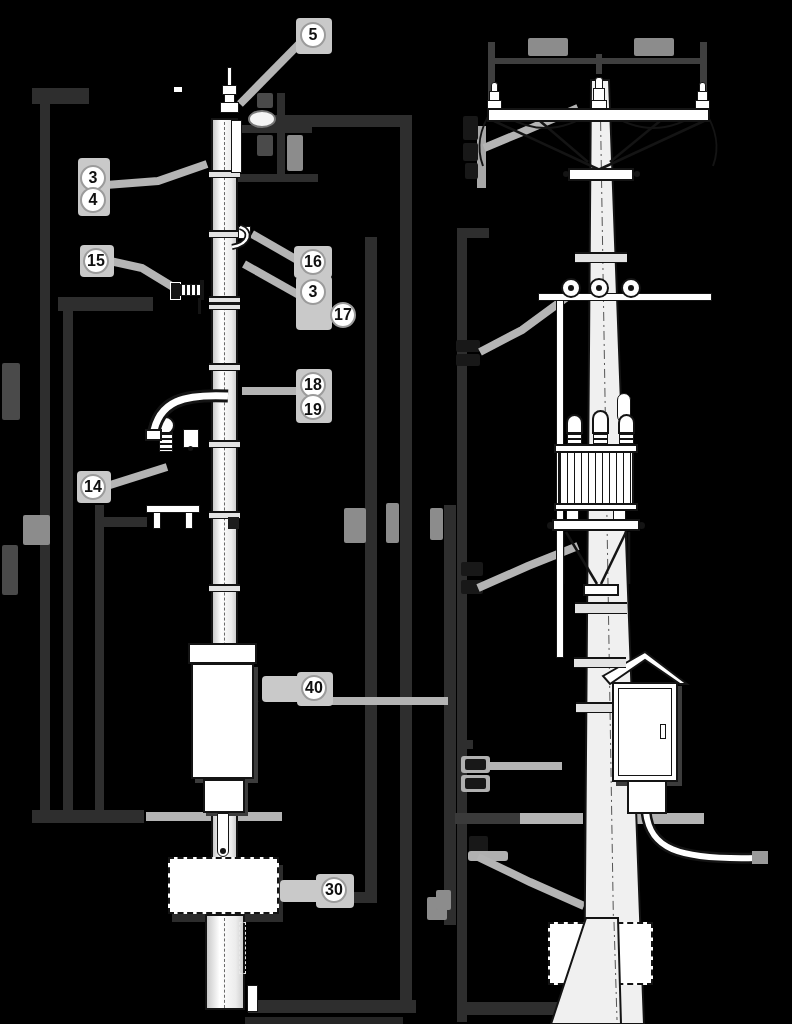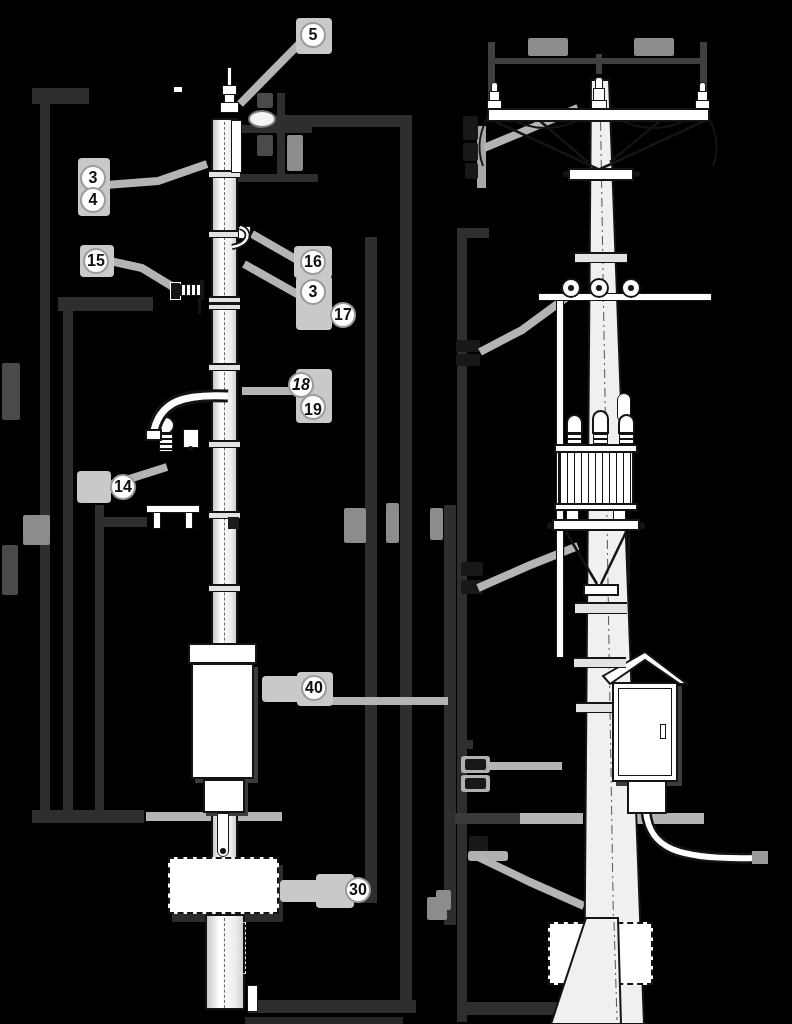--- a/index.html
+++ b/index.html
@@ -297,29 +297,29 @@
     </div>
   <div class="callout" style="left:300px;top:249px;">
       <span>16</span>
     </div>
   <div class="callout" style="left:300px;top:279px;">
       <span>3</span>
     </div>
   <div class="callout" style="left:300px;top:302px;margin-left:30px;">
       <span>17</span>
     </div>
-  <div class="callout" style="left:288px;top:372px;font-style:italic;">
+  <div class="callout" style="left:300px;top:372px;">
       <span>18</span>
     </div>
   <div class="callout" style="left:300px;top:394px;align-items:flex-end;">
       <span>19</span>
     </div>
-  <div class="callout" style="left:80px;top:474px;margin-left:30px;">
+  <div class="callout" style="left:80px;top:474px;">
       <span>14</span>
     </div>
   <div class="callout" style="left:301px;top:675px;">
       <span>40</span>
     </div>
-  <div class="callout" style="left:321px;top:877px;margin-left:24px;">
+  <div class="callout" style="left:321px;top:877px;">
       <span>30</span>
     </div>
 
 </div>
 
 </body></html>

